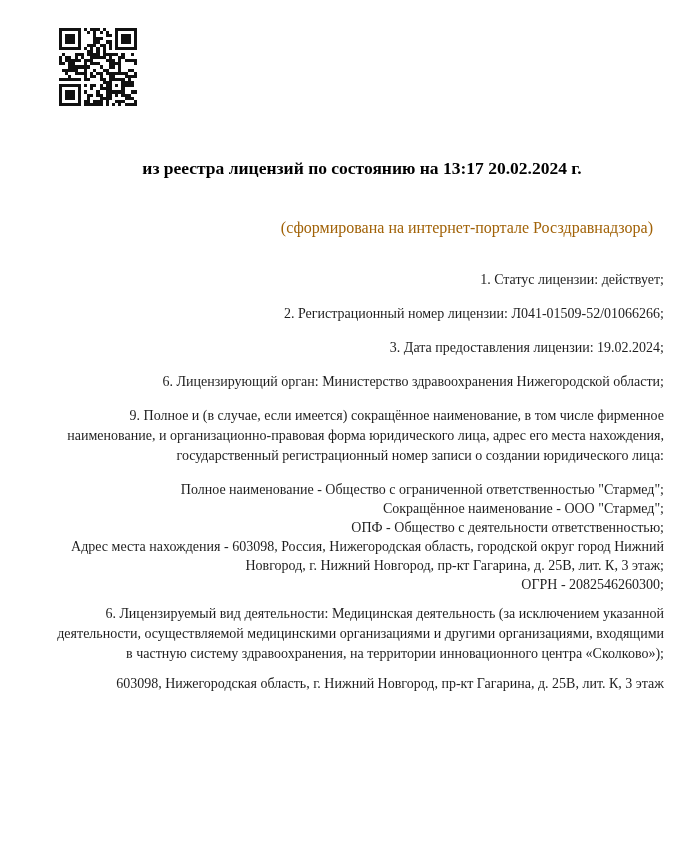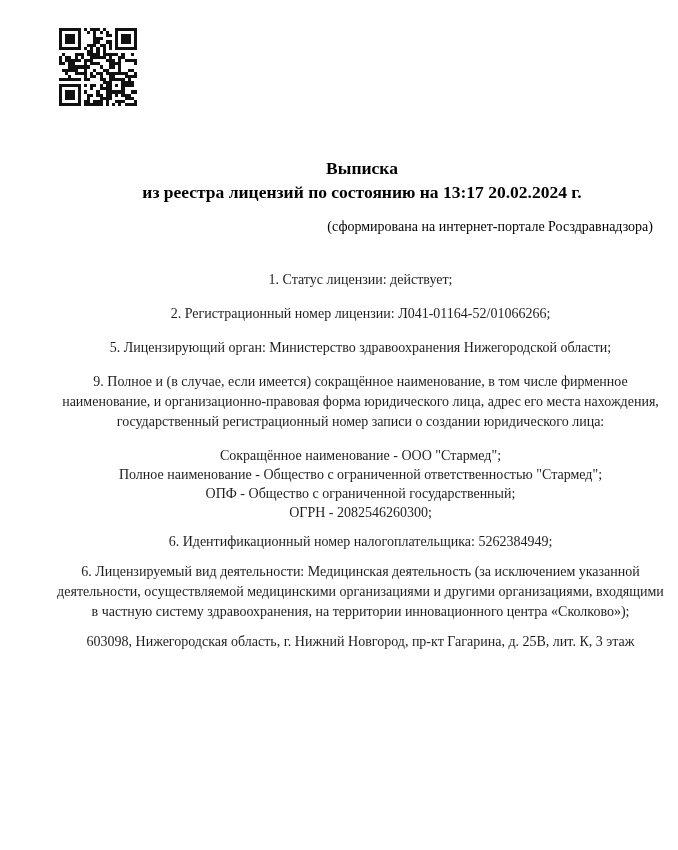--- a/index.html
+++ b/index.html
@@ -34,31 +34,31 @@
     font-size: 17.5px;
     line-height: 24px;
     color: #000000;
   }
   .subtitle {
     position: absolute;
     top: 219px;
     left: 57px;
     right: 25px;
     text-align: right;
-    font-size: 14px;
-    color: #000000;
+    font-size: 16px;
+    color: #a16207;
   }
   .content {
     position: absolute;
     top: 270px;
     left: 57px;
     width: 607px;
     font-size: 14px;
     line-height: 20px;
-    text-align: center;
+    text-align: right;
   }
   .content p { margin: 0 0 14px 0; }
   .content p.tight { margin-bottom: 10px; }
   .content p.last { margin-bottom: 0; }
   .org-block {
     margin: 0 0 10px 0;
     line-height: 19px;
   }
 </style>
 </head>
@@ -396,37 +396,37 @@
       <rect x="15" y="24" width="1" height="1" fill="#111111"></rect>
       <rect x="17" y="24" width="1" height="1" fill="#111111"></rect>
       <rect x="19" y="24" width="1" height="1" fill="#111111"></rect>
       <rect x="21" y="24" width="1" height="1" fill="#111111"></rect>
       <rect x="22" y="24" width="1" height="1" fill="#111111"></rect>
       <rect x="23" y="24" width="1" height="1" fill="#111111"></rect>
       <rect x="24" y="24" width="1" height="1" fill="#111111"></rect>
     </svg>
 
   <div class="title-block">
-    <div>Выписка</div>
     <div>из реестра лицензий по состоянию на 13:17 20.02.2024 г.</div>
   </div>
 
   <div class="subtitle">(сформирована на интернет-портале Росздравнадзора)</div>
 
   <div class="content">
     <p>1. Статус лицензии: действует;</p>
-    <p>2. Регистрационный номер лицензии: Л041-01164-52/01066266;</p>
-    <p>5. Лицензирующий орган: Министерство здравоохранения Нижегородской области;</p>
+    <p>2. Регистрационный номер лицензии: Л041-01509-52/01066266;</p>
+    <p>3. Дата предоставления лицензии: 19.02.2024;</p>
+    <p>6. Лицензирующий орган: Министерство здравоохранения Нижегородской области;</p>
     <p>9. Полное и (в случае, если имеется) сокращённое наименование, в том числе фирменное наименование, и организационно-правовая форма юридического лица, адрес его места нахождения, государственный регистрационный номер записи о создании юридического лица:</p>
 
     <div class="org-block">
+      <div>Полное наименование - Общество с ограниченной ответственностью "Стармед";</div>
       <div>Сокращённое наименование - ООО "Стармед";</div>
-      <div>Полное наименование - Общество с ограниченной ответственностью "Стармед";</div>
-      <div>ОПФ - Общество с ограниченной государственный;</div>
+      <div>ОПФ - Общество с деятельности ответственностью;</div>
+      <div>Адрес места нахождения - 603098, Россия, Нижегородская область, городской округ город Нижний Новгород, г. Нижний Новгород, пр-кт Гагарина, д. 25В, лит. К, 3 этаж;</div>
       <div>ОГРН - 2082546260300;</div>
     </div>
 
-    <p class="tight">6. Идентификационный номер налогоплательщика: 5262384949;</p>
     <p class="tight">6. Лицензируемый вид деятельности: Медицинская деятельность (за исключением указанной деятельности, осуществляемой медицинскими организациями и другими организациями, входящими в частную систему здравоохранения, на территории инновационного центра «Сколково»);</p>
     <p class="last">603098, Нижегородская область, г. Нижний Новгород, пр-кт Гагарина, д. 25В, лит. К, 3 этаж</p>
   </div>
 
 </div>
 
 </body></html>

